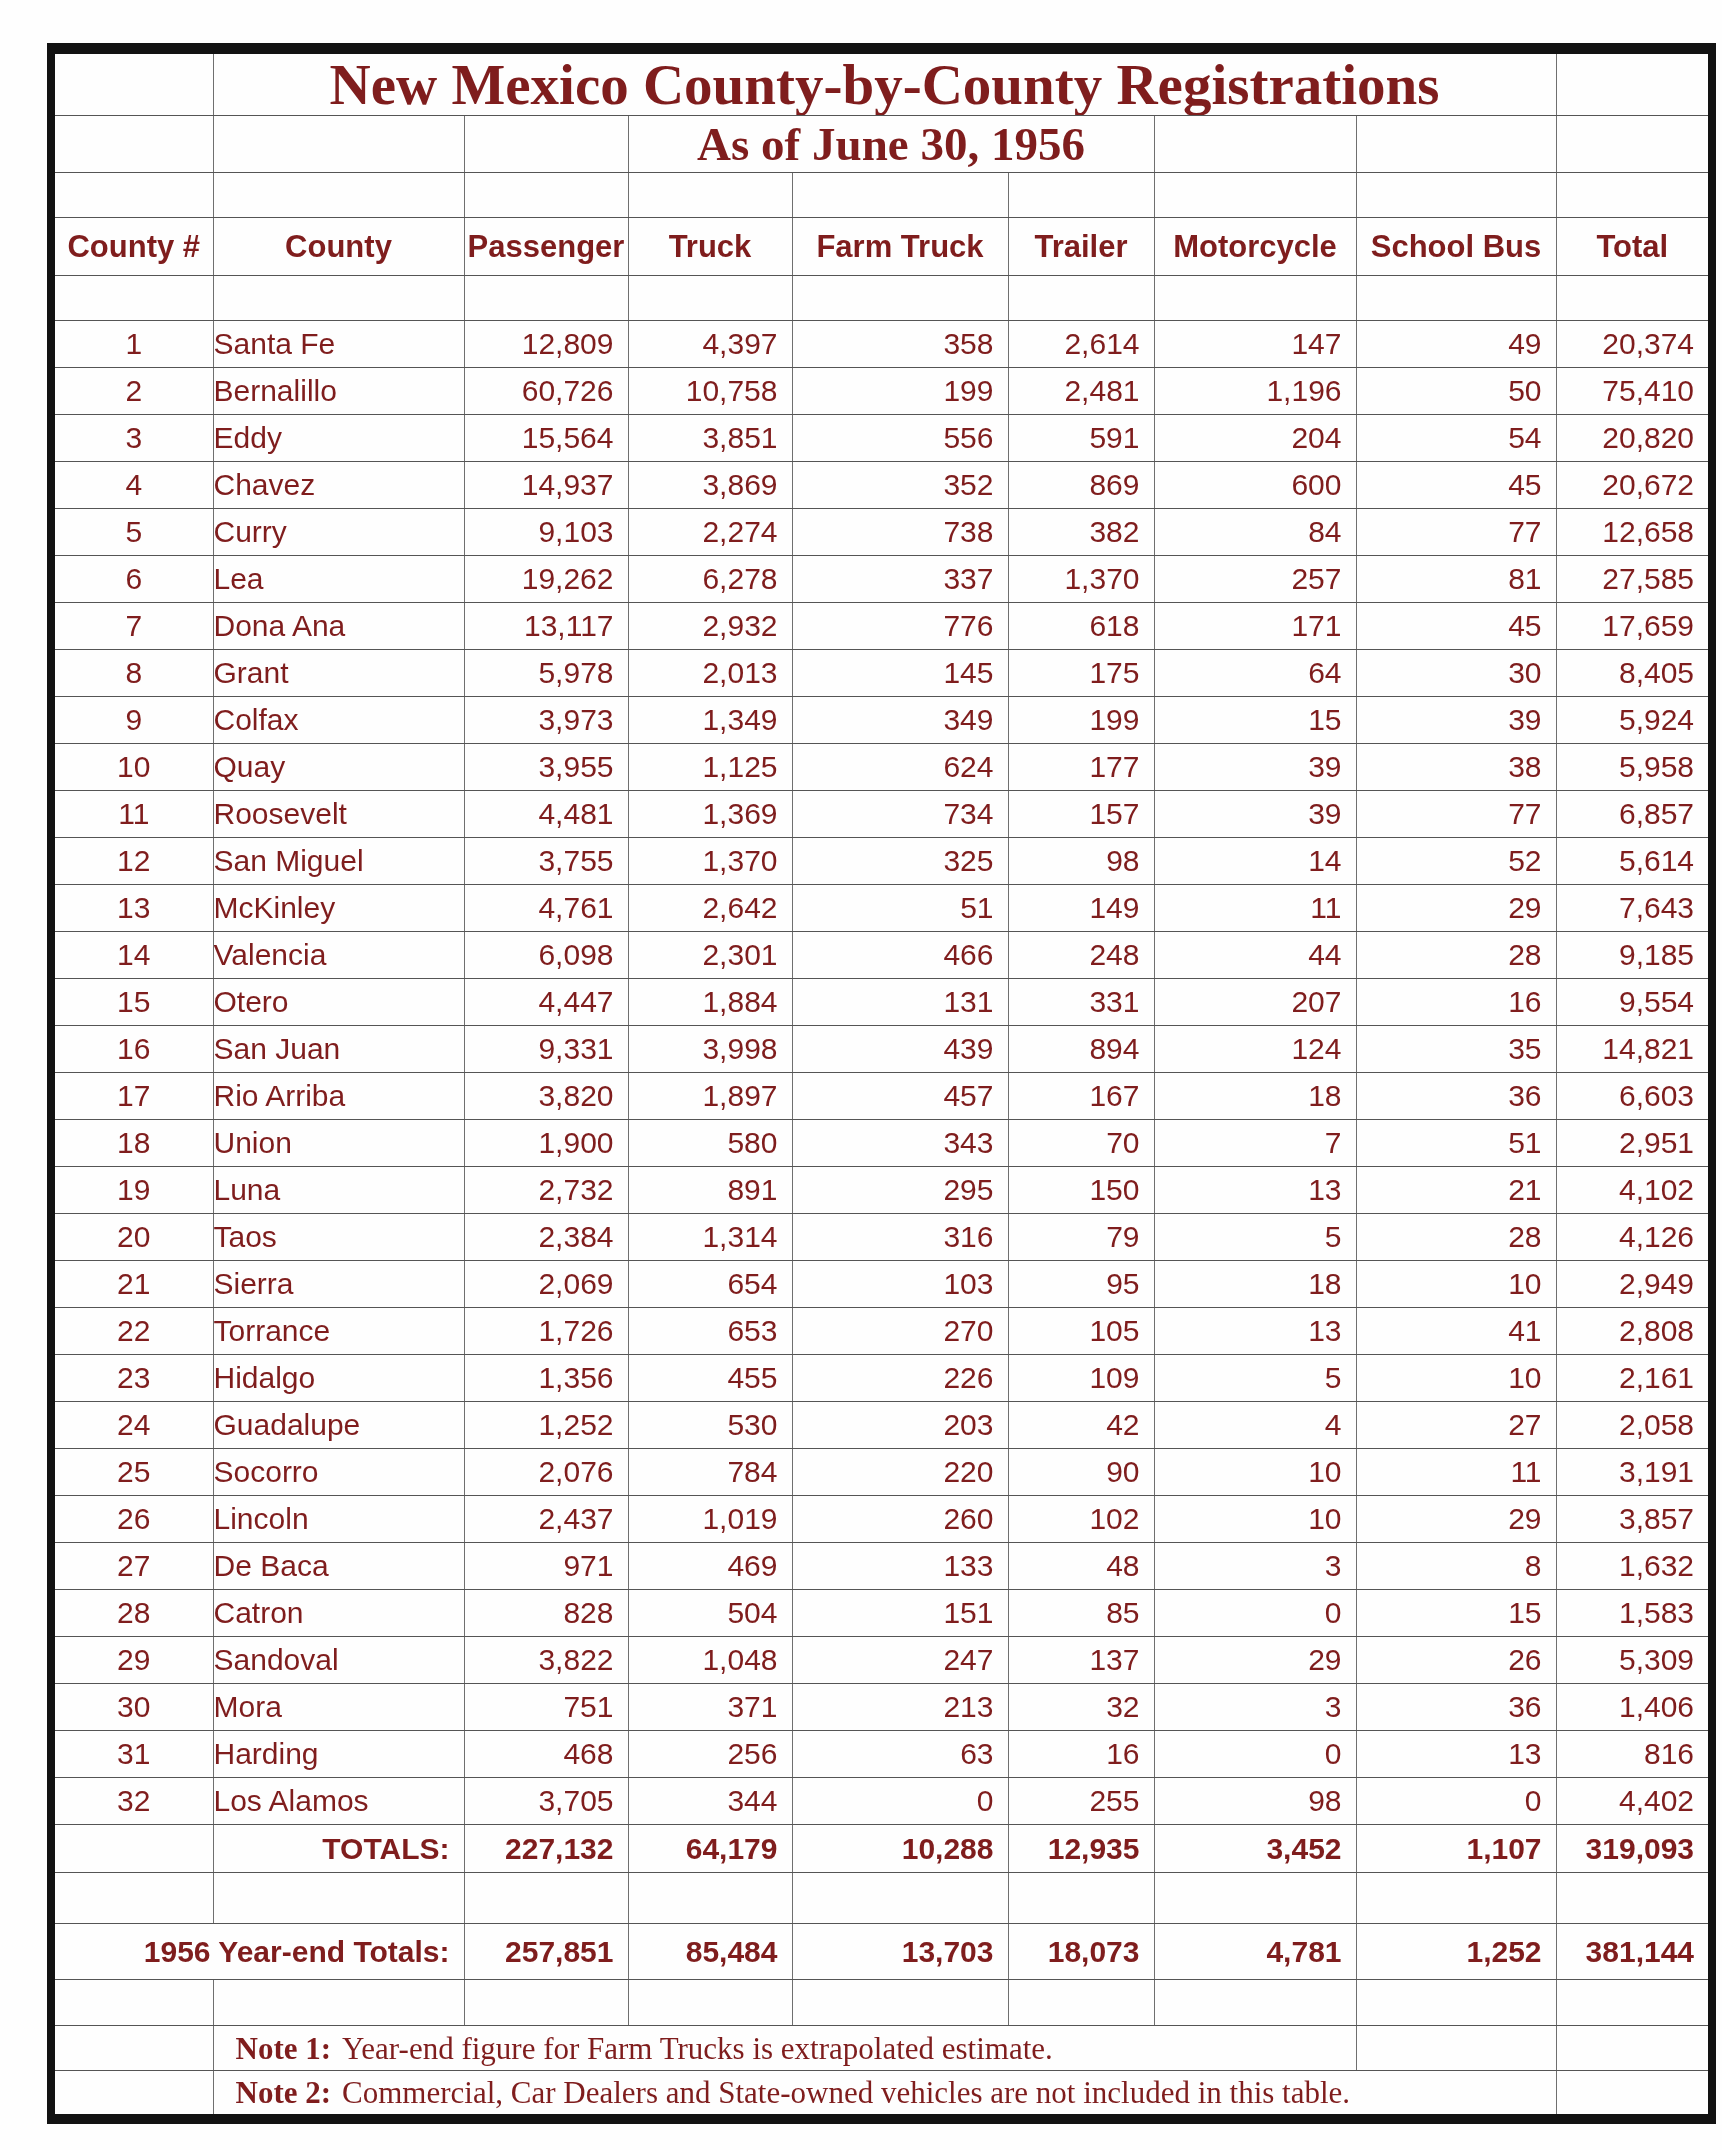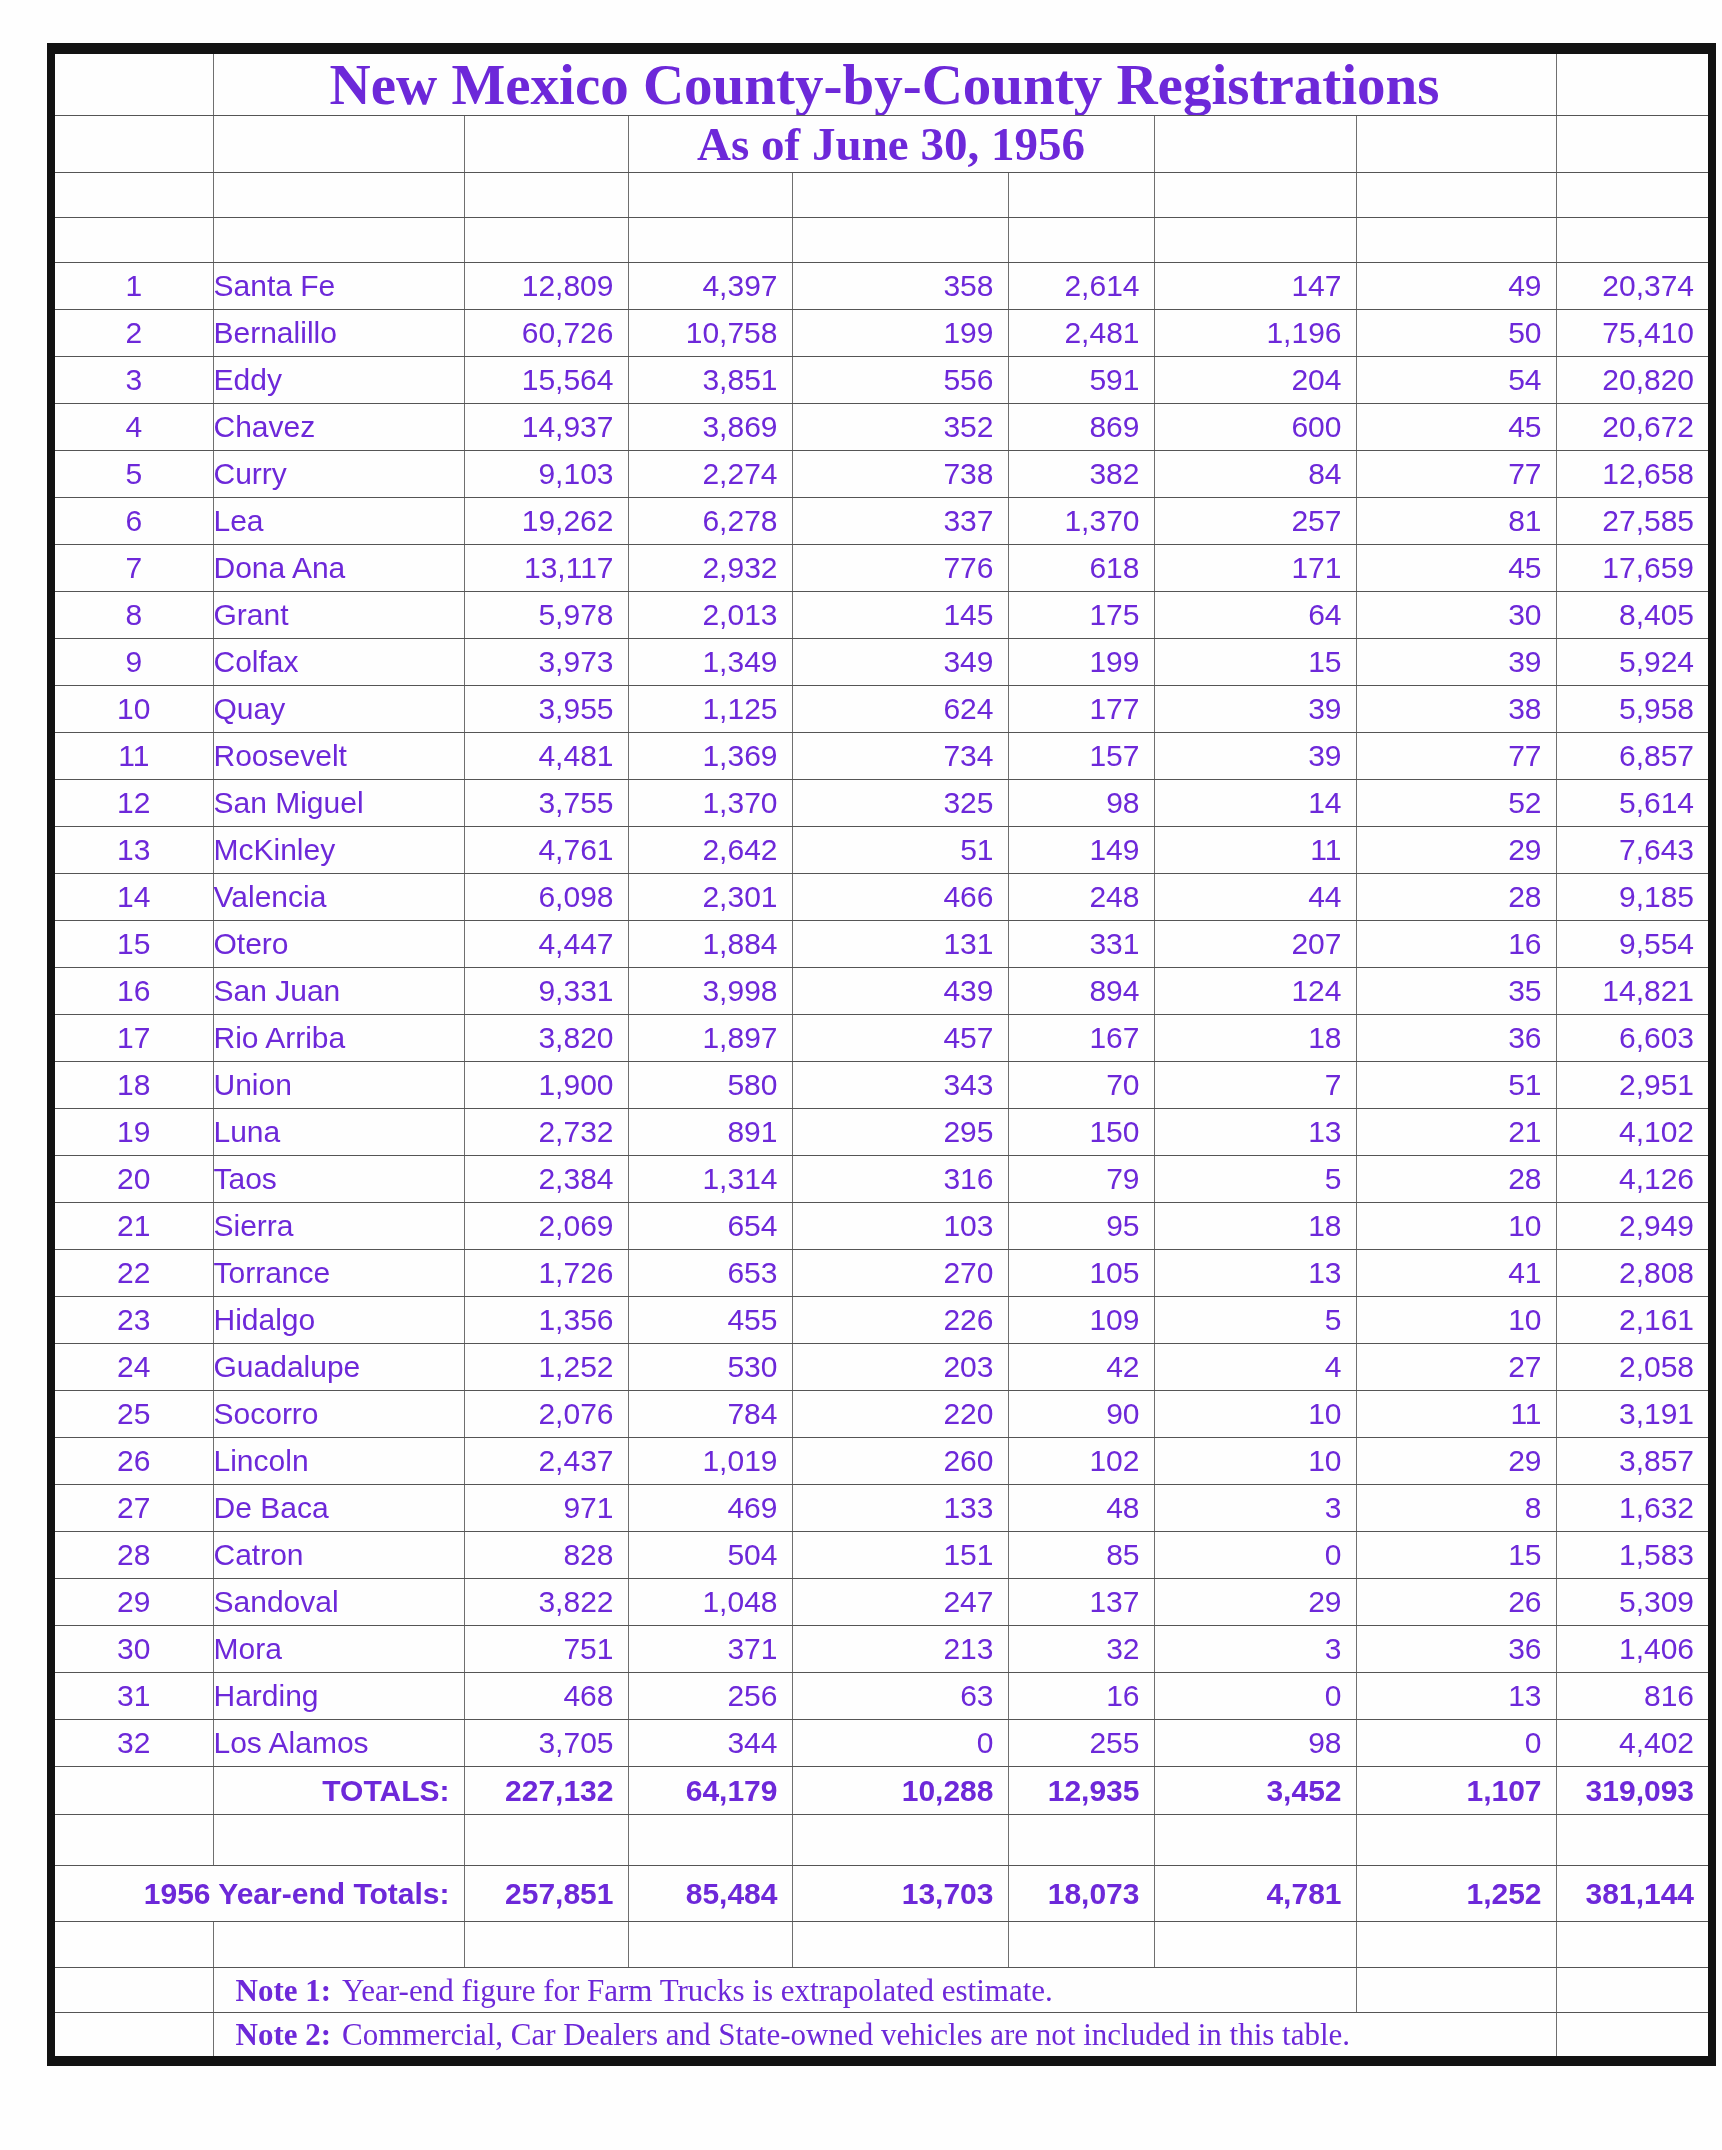--- a/index.html
+++ b/index.html
@@ -2,21 +2,21 @@
 <html style="font-size:12.4px"><head>
 <meta charset="utf-8">
 <style>
   html, body { margin: 0; padding: 0; background: #ffffff; }
   .page {
     position: relative;
     width: 1722px;
     height: 2151px;
     background: #fefefe;
     font-family: "Liberation Sans", sans-serif;
-    color: #6d28d9;
+    color: #7f1d1d;
     overflow: hidden;
   }
   table.reg {
     position: absolute;
     left: 47px;
     top: 43px;
     width: 1660px;
     border-collapse: collapse;
     table-layout: fixed;
     border: 8.5px solid #121212;
@@ -117,20 +117,31 @@
           <td></td>
           <td></td>
       <td></td>
           <td></td>
           <td></td>
       <td></td>
           <td></td>
           <td></td>
     </tr>
 
+    <tr class="r-head">
+      <td class="head-cell">County #</td>
+      <td class="head-cell">County</td>
+      <td class="head-cell">Passenger</td>
+      <td class="head-cell">Truck</td>
+      <td class="head-cell">Farm Truck</td>
+      <td class="head-cell">Trailer</td>
+      <td class="head-cell">Motorcycle</td>
+      <td class="head-cell">School Bus</td>
+      <td class="head-cell">Total</td>
+    </tr>
 
     <tr class="r-sp2">
       <td></td>
           <td></td>
           <td></td>
       <td></td>
           <td></td>
           <td></td>
       <td></td>
           <td></td>

